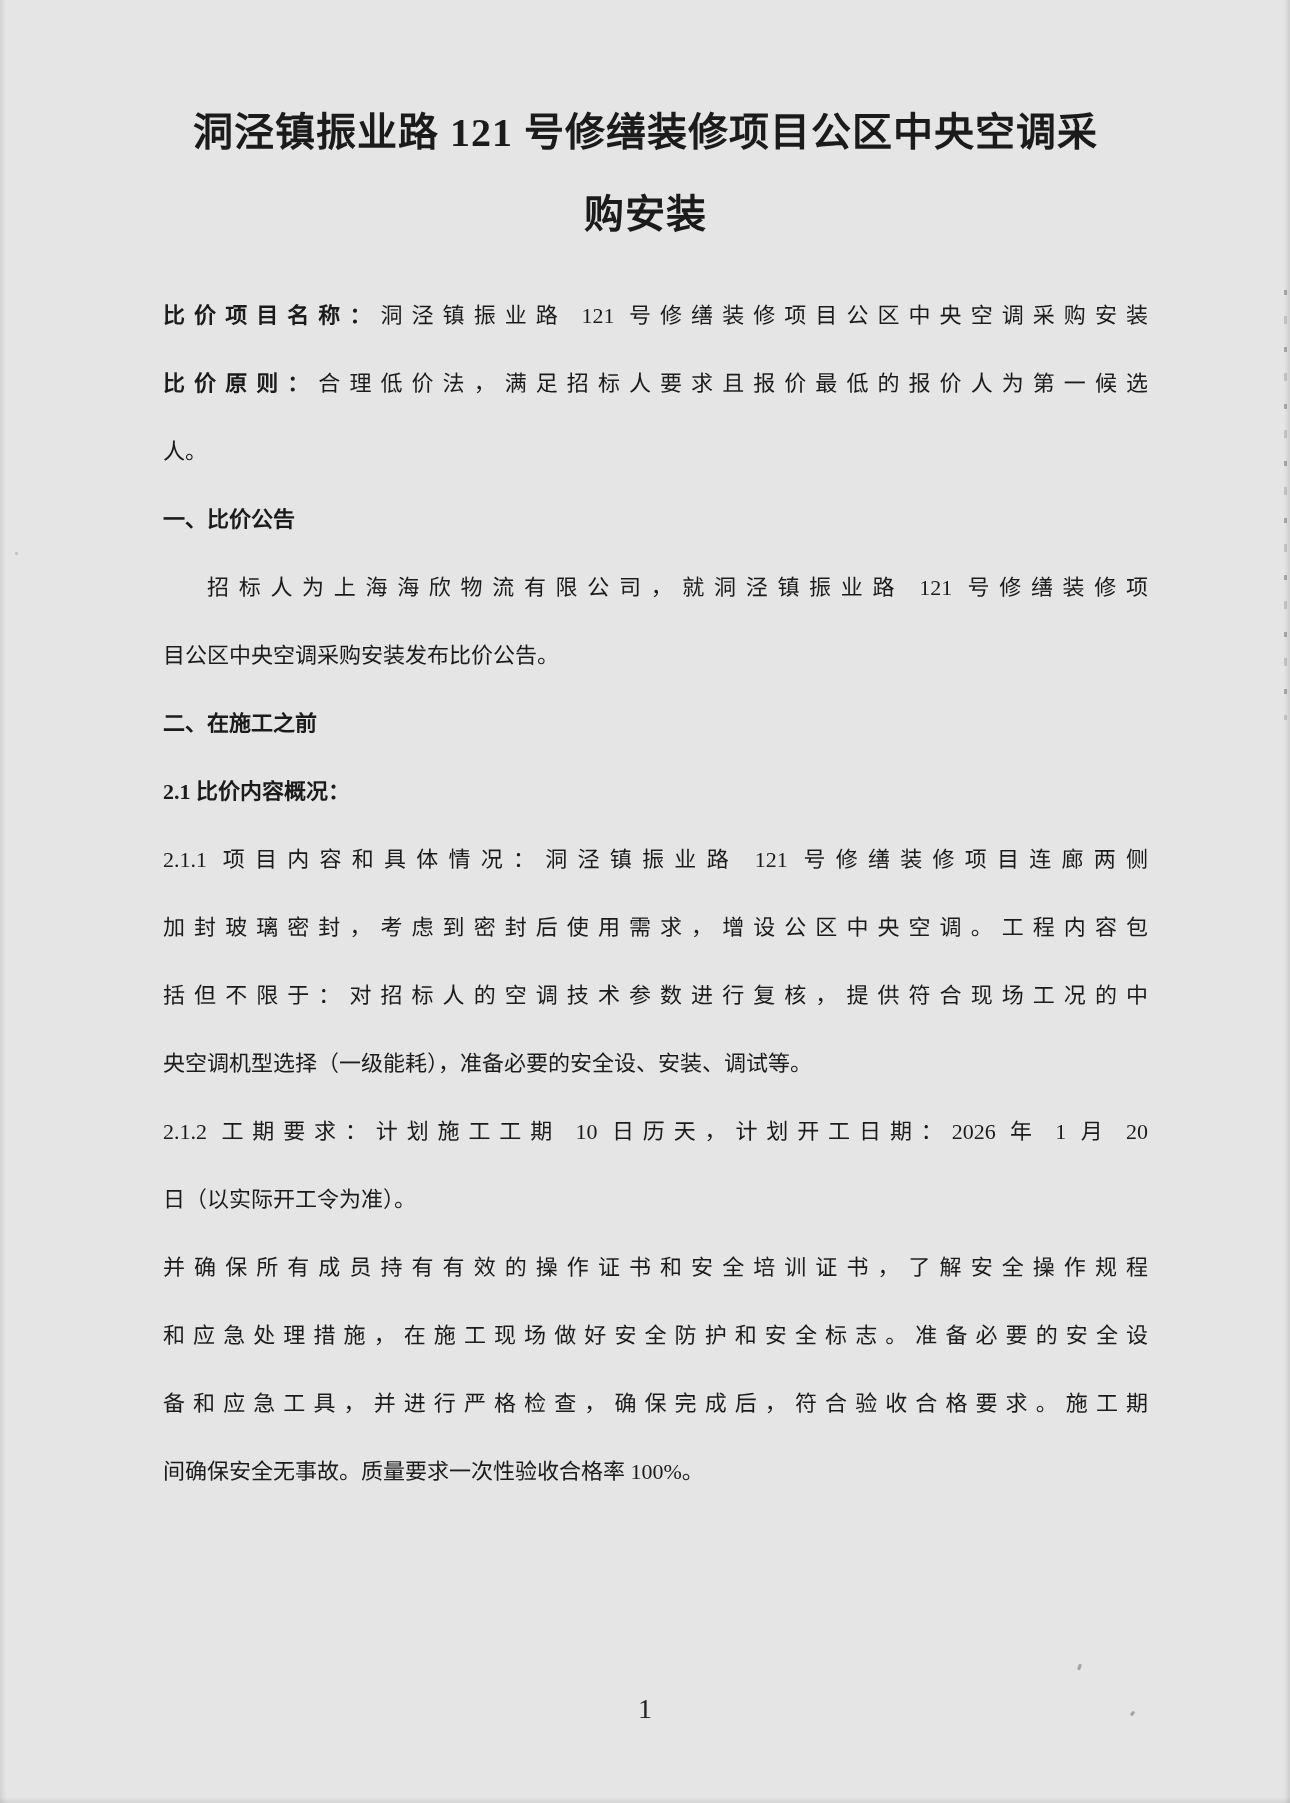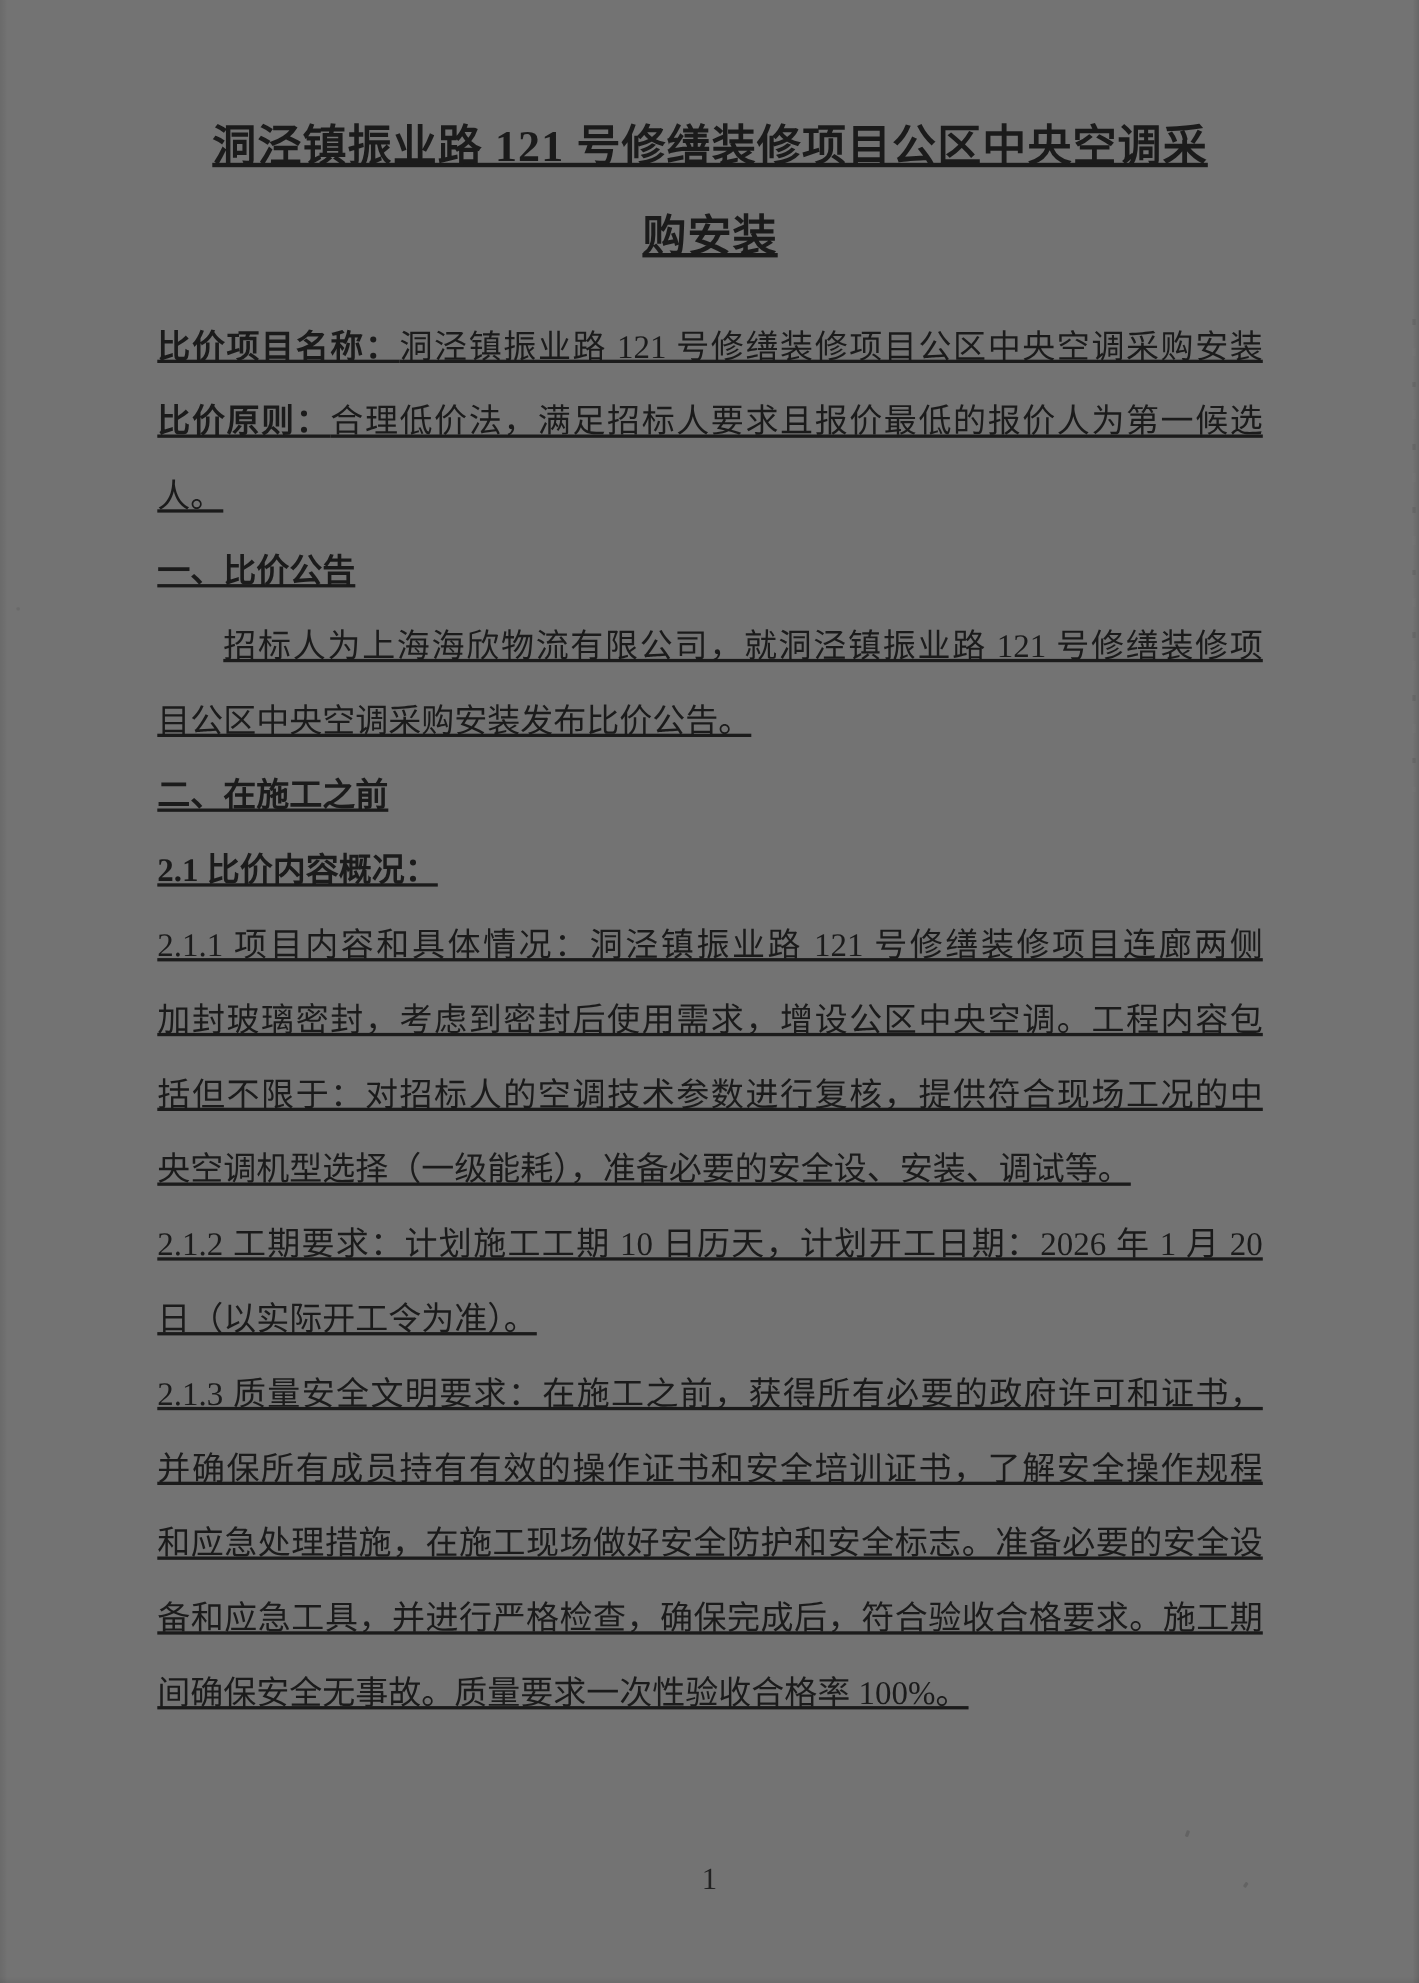--- a/index.html
+++ b/index.html
@@ -15,22 +15,21 @@
     overflow: hidden;
     font-family: "Liberation Serif", "DejaVu Serif", serif;
     color: #1b1b1b;
   }
   .page {
     position: relative;
     width: 1290px;
     height: 1803px;
     box-sizing: border-box;
     padding: 92px 142px 0 143px;
-    background: #737373;
-    text-decoration: underline;
+    background: #e5e5e5;
   }
   
   .scan-edge-left {
     position: absolute;
     left: 0; top: 0; bottom: 0;
     width: 7px;
     background: linear-gradient(90deg, rgba(0,0,0,0.08), rgba(0,0,0,0));
     pointer-events: none;
   }
   .scan-edge-right {
@@ -76,22 +75,23 @@
     text-align: center;
   }
   .title-line {
     font-size: 40px;
     font-weight: 700;
     line-height: 82px;
     letter-spacing: 1px;
     white-space: nowrap;
   }
   .body-text {
-    font-size: 30px;
+    font-size: 22px;
     line-height: 68px;
+    margin-left: 20px;
   }
   .line {
     text-align: justify;
     text-align-last: left;
   }
   .line.j {
     text-align-last: justify;
   }
   .line.indent {
     text-indent: 2em;
@@ -145,21 +145,20 @@
     <div class="line heading">2.1 比价内容概况：</div>
 
     <div class="line j">2.1.1 项目内容和具体情况：洞泾镇振业路 121 号修缮装修项目连廊两侧</div>
     <div class="line j">加封玻璃密封，考虑到密封后使用需求，增设公区中央空调。工程内容包</div>
     <div class="line j">括但不限于：对招标人的空调技术参数进行复核，提供符合现场工况的中</div>
     <div class="line">央空调机型选择（一级能耗），准备必要的安全设、安装、调试等。</div>
 
     <div class="line j">2.1.2 工期要求：计划施工工期 10 日历天，计划开工日期：2026 年 1 月 20</div>
     <div class="line">日（以实际开工令为准）。</div>
 
-    <div class="line j">2.1.3 质量安全文明要求：在施工之前，获得所有必要的政府许可和证书，</div>
     <div class="line j">并确保所有成员持有有效的操作证书和安全培训证书，了解安全操作规程</div>
     <div class="line j">和应急处理措施，在施工现场做好安全防护和安全标志。准备必要的安全设</div>
     <div class="line j">备和应急工具，并进行严格检查，确保完成后，符合验收合格要求。施工期</div>
     <div class="line">间确保安全无事故。质量要求一次性验收合格率 100%。</div>
 
   </div>
 
   <div class="page-number">1</div>
 
 </div>

